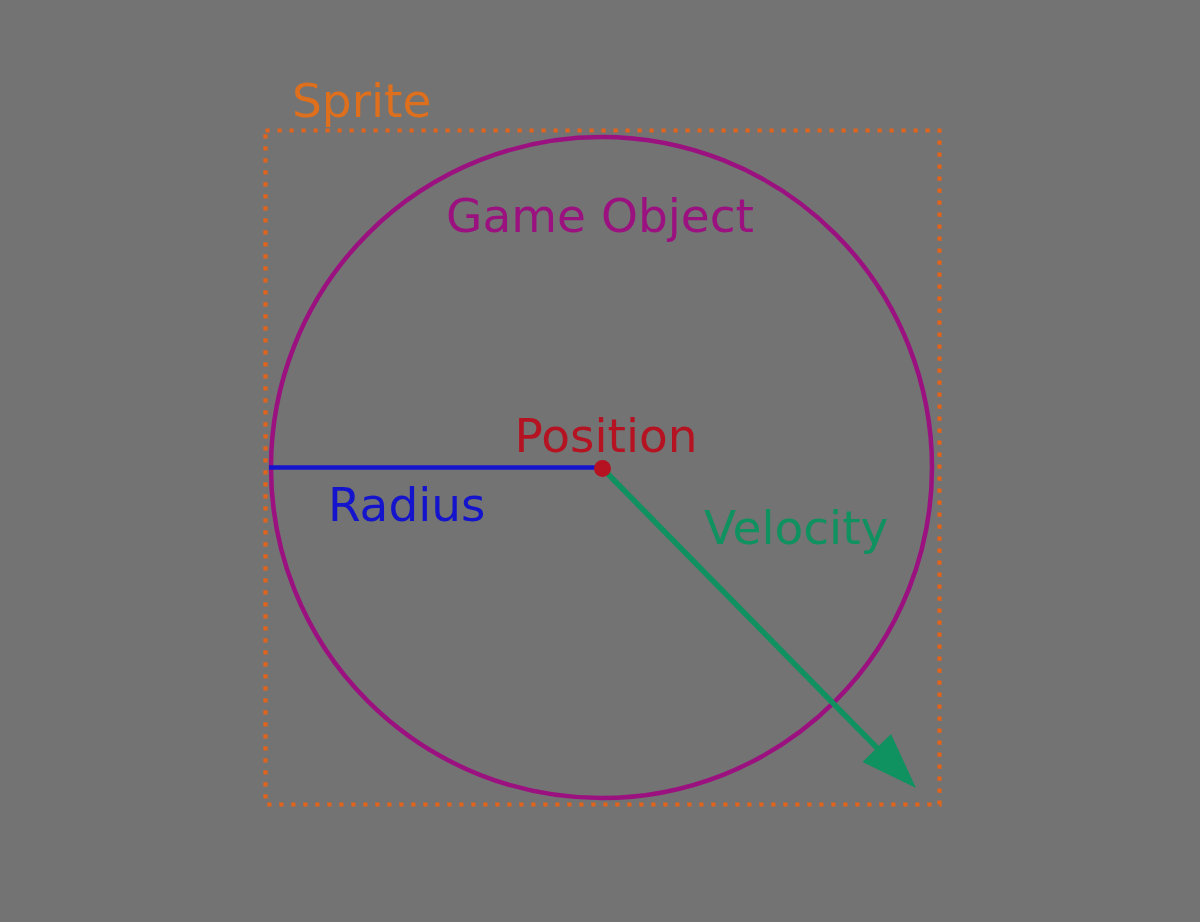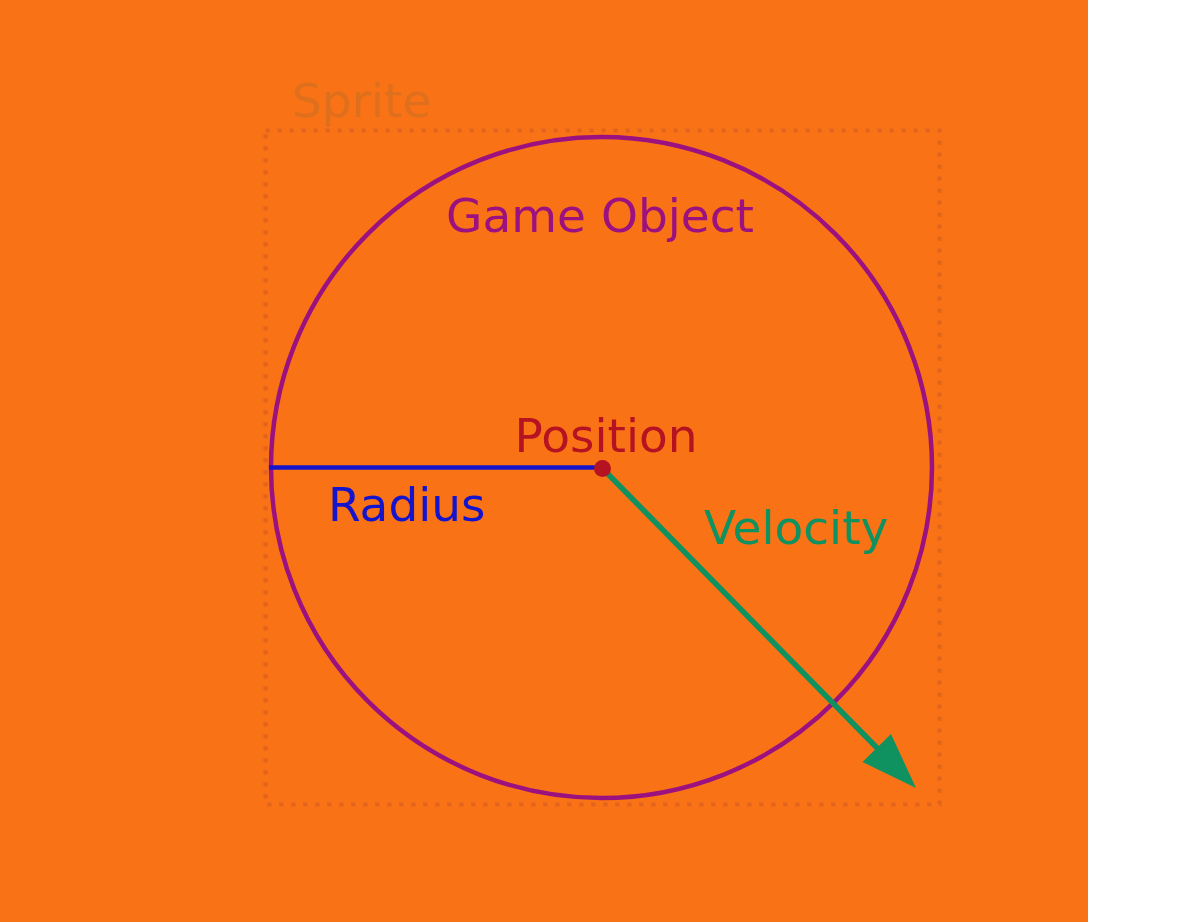--- a/index.html
+++ b/index.html
@@ -3,23 +3,23 @@
 <meta charset="utf-8">
 <style>
   html, body {
     margin: 0;
     padding: 0;
     background: #ffffff;
     font-family: "DejaVu Sans", "Liberation Sans", sans-serif;
   }
   .stage {
     position: relative;
-    width: 1088px;
+    width: 1200px;
     height: 922px;
-    background: #f97316;
+    background: #737373;
     overflow: hidden;
   }
   svg text {
     font-family: "DejaVu Sans", "Liberation Sans", sans-serif;
     font-size: 47px;
     font-weight: 400;
   }
 </style>
 </head>
 <body>

